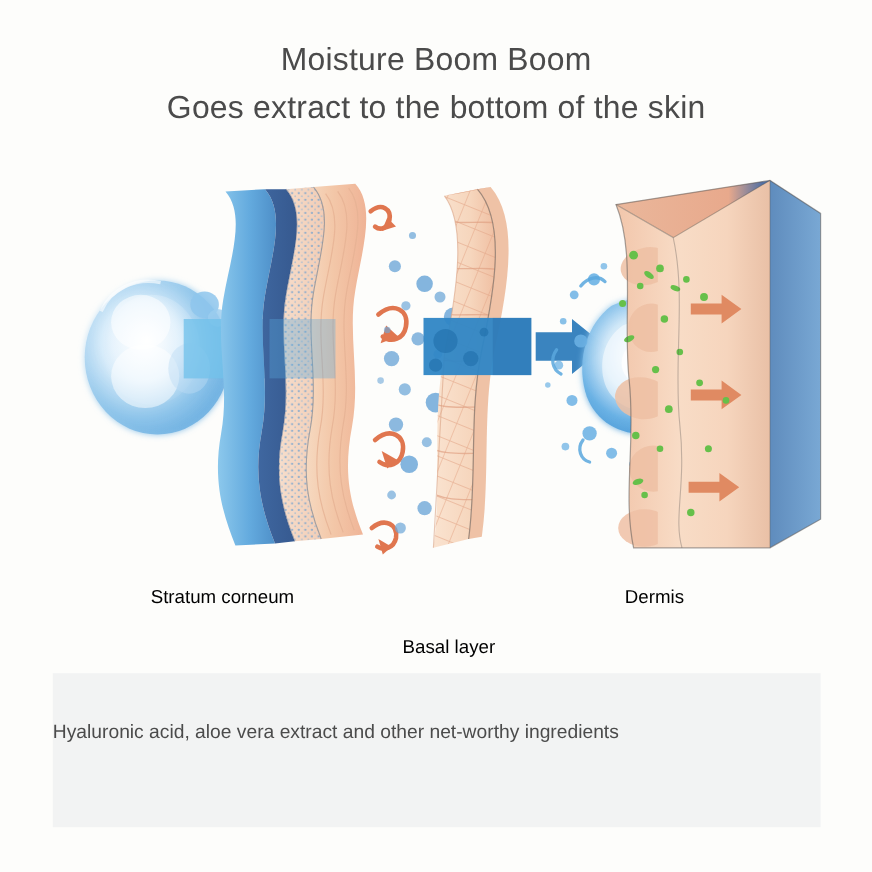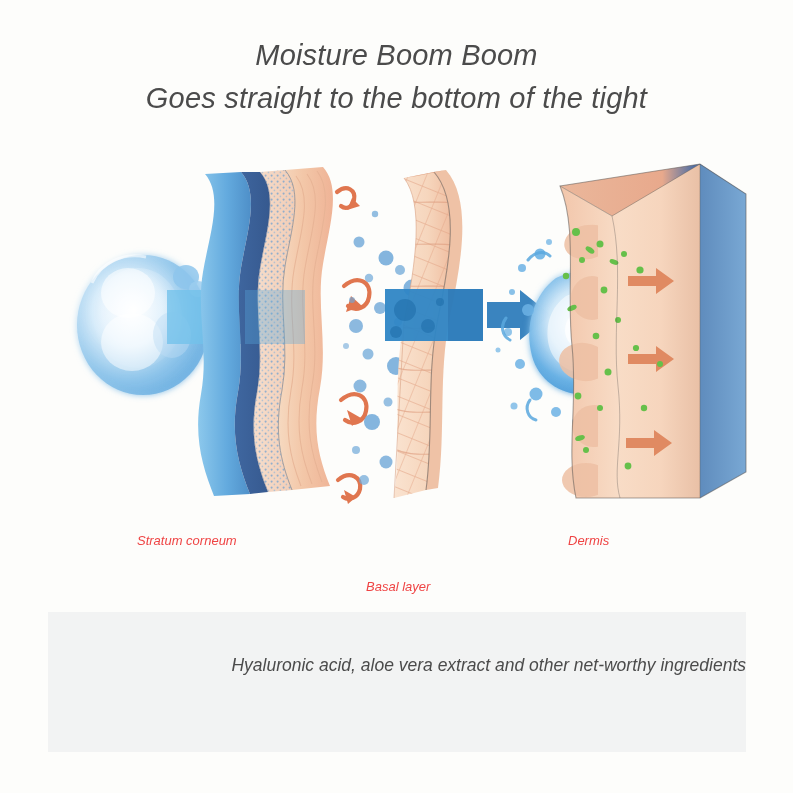--- a/index.html
+++ b/index.html
@@ -3,21 +3,21 @@
 <meta charset="utf-8">
 <style>
   html,body{margin:0;padding:0;}
   body{
     width:793px;height:793px;
     background:#fdfdfb;
     font-family:"Liberation Sans","DejaVu Sans",sans-serif;
     overflow:hidden;
     position:relative;
   }
-  .page{position:relative;width:793px;height:793px;font-style:italic;}
+  .page{position:relative;width:793px;height:793px;}
 
   
   .heading{
     position:absolute;left:0;top:36px;width:793px;
     text-align:center;color:#4b4b4b;
   }
   .heading .line1{
     font-size:29px;line-height:38px;letter-spacing:.2px;
     font-weight:400;
   }
@@ -28,46 +28,46 @@
 
   
   .diagram{position:absolute;left:0;top:150px;width:793px;height:380px;}
   .diagram svg{display:block;}
 
   
   .layer-labels{
     position:absolute;left:0;top:533px;width:793px;height:30px;
   }
   .layer-labels span{
-    position:absolute;font-size:13px;color:#ef4444;white-space:nowrap;
+    position:absolute;font-size:17px;color:#000000;white-space:nowrap;
   }
   .lbl-0{left:137px;top:0;}
   .lbl-1{left:366px;top:0;margin-top:46px;}
   .lbl-2{left:568px;top:0;}
 
   
   .caption-panel{
     position:absolute;left:48px;top:612px;width:698px;height:140px;
     background:#f2f3f3;
   }
   .caption-panel .cap-inner{
-    position:absolute;left:0;top:38px;width:698px;text-align:right;
+    position:absolute;left:0;top:38px;width:698px;text-align:left;
   }
   .caption-panel .cap-line{
     font-size:17.5px;line-height:31px;color:#4b4b4b;
   }
 </style>
 </head>
 <body>
 
 <div class="page">
 
   <div class="heading">
     <div class="line1">Moisture Boom Boom</div>
-    <div class="line2">Goes straight to the bottom of the tight</div>
+    <div class="line2">Goes extract to the bottom of the skin</div>
   </div>
 
   <div class="diagram">
     <svg width="793" height="380" viewBox="0 0 793 380" xmlns="http://www.w3.org/2000/svg">
       <defs>
         <radialGradient id="gDrop" cx="38%" cy="40%" r="68%">
           <stop offset="0%" stop-color="#ffffff" stop-opacity="0.98"></stop>
           <stop offset="38%" stop-color="#d8ecfa" stop-opacity="0.92"></stop>
           <stop offset="72%" stop-color="#8dc4ea" stop-opacity="0.88"></stop>
           <stop offset="100%" stop-color="#63aadf" stop-opacity="0.82"></stop>

